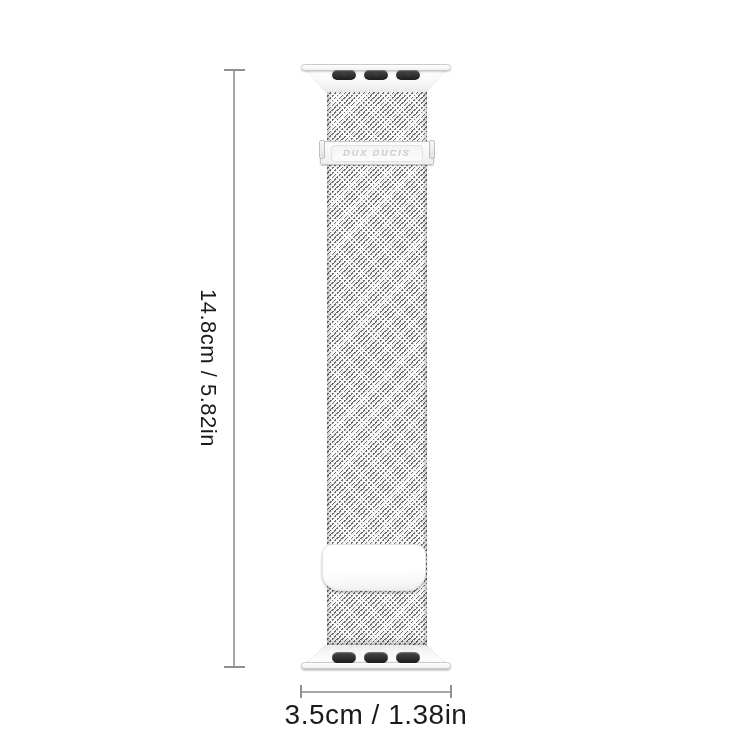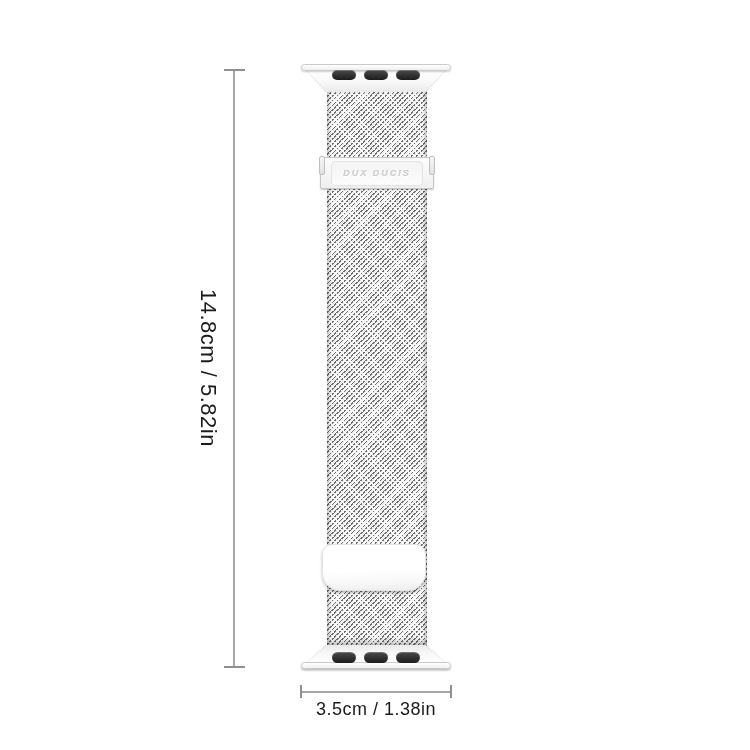--- a/index.html
+++ b/index.html
@@ -21,21 +21,21 @@
     transform:translate(-50%,-50%) rotate(90deg);
     font-size:22px; color:#1b1b1b; white-space:nowrap; letter-spacing:0.5px;
   }
   .dim-line-h { position:absolute; left:300px; top:691px; width:152px; height:2px; background:#a6a6a6; }
   .dim-cap-v  { position:absolute; top:685px; width:2px; height:13px; background:#909090; }
   .cap-left   { left:300px; }
   .cap-right  { left:450px; }
   .dim-label-h {
     position:absolute; left:376px; top:699px;
     transform:translateX(-50%);
-    font-size:18px; color:#1b1b1b; white-space:nowrap; letter-spacing:0.5px;
+    font-size:28px; color:#1b1b1b; white-space:nowrap; letter-spacing:0.5px;
   }
 
   
   .bar {
     position:absolute; left:301px; width:150px; height:7px; box-sizing:border-box;
     background:linear-gradient(#ffffff,#f0f0f0);
     border:1px solid #c9c9c9; border-radius:4px; z-index:4;
   }
   .bar-top    { top:64px;  box-shadow:0 1px 2px rgba(0,0,0,0.20); }
   .bar-bottom { top:662px; box-shadow:0 1.5px 2px rgba(0,0,0,0.28); }
@@ -70,21 +70,21 @@
       repeating-linear-gradient(135deg, #6e6e6e 0 1.2px, #ededed 1.2px 2.4px, #ffffff 2.4px 3.4px);
     box-shadow: inset 2.5px 0 3px rgba(0,0,0,0.20), inset -2.5px 0 3px rgba(0,0,0,0.20);
   }
   .mesh::before { content:""; position:absolute; left:0; right:0; top:0; height:9px;
     background:linear-gradient(rgba(0,0,0,0.16), rgba(0,0,0,0)); }
   .mesh::after  { content:""; position:absolute; left:0; right:0; bottom:0; height:9px;
     background:linear-gradient(rgba(0,0,0,0), rgba(0,0,0,0.24)); }
 
   
   .keeper {
-    position:absolute; left:320px; top:157px; width:114px; height:32px; box-sizing:border-box; z-index:2;
+    position:absolute; left:320px; top:141px; width:114px; height:24px; box-sizing:border-box; z-index:2;
     background:linear-gradient(#fdfdfd,#efefef);
     border:1px solid #c6c6c6; border-radius:2px;
     box-shadow:0 1px 1.5px rgba(0,0,0,0.22);
   }
   .keeper-tab {
     position:absolute; top:-2.5px; width:6px; height:19px; box-sizing:border-box;
     background:linear-gradient(#f7f7f7,#e2e2e2);
     border:1px solid #c0c0c0; border-radius:2px;
   }
   .keeper-tab.left  { left:-2px; }

